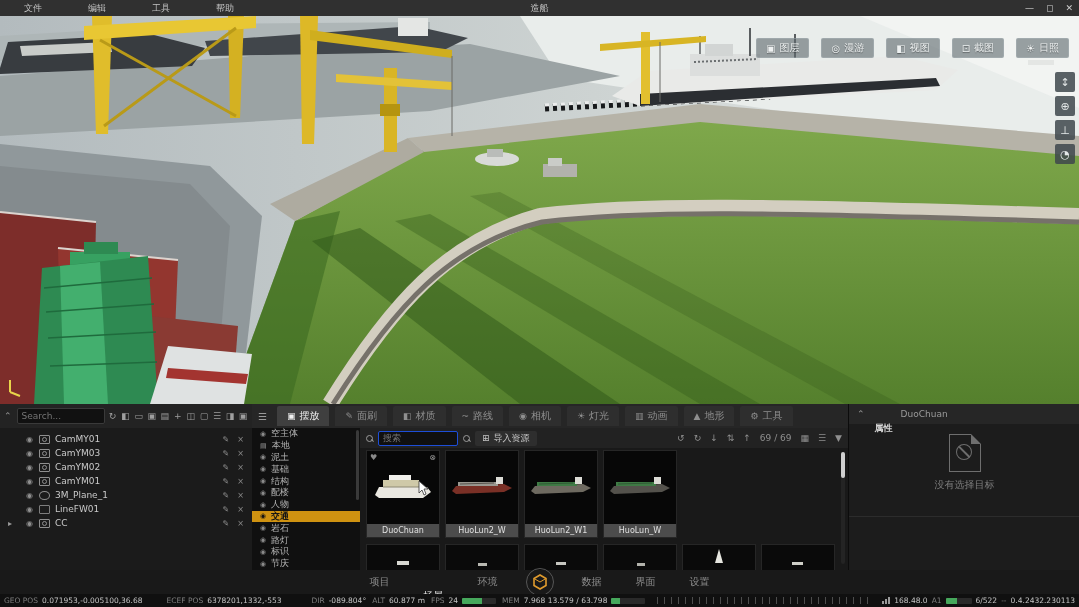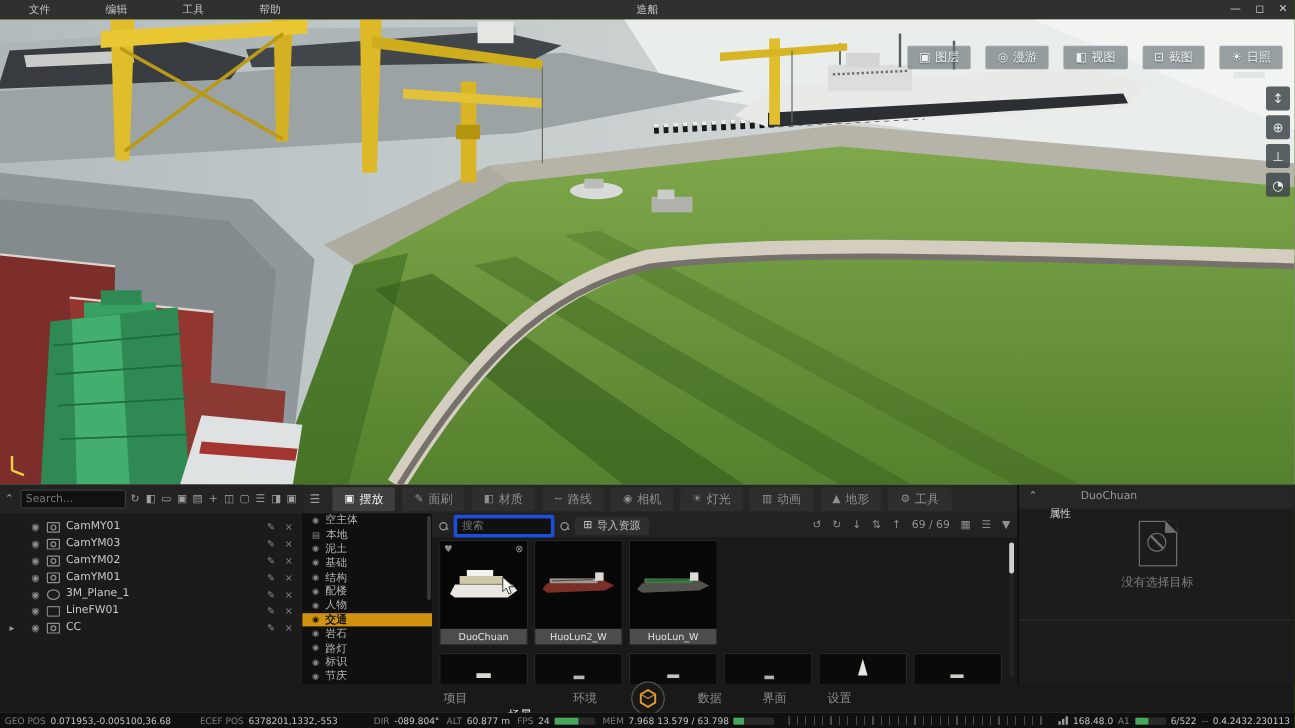--- a/index.html
+++ b/index.html
@@ -52,37 +52,37 @@
   .cat-row .c-ic{font-size:7px;color:#8a8a8a;}
   .cat-row.active{background:#cf9211;color:#151515;font-weight:bold;}
   .cat-row.active .c-ic{color:#151515;}
   .cat-scroll{position:absolute;right:1px;top:2px;width:3px;height:70px;background:#3a3a3a;border-radius:2px;}
   
   .asset-panel{position:absolute;left:360px;top:24px;width:488px;height:142px;background:#191919;}
   .asset-toolbar{height:20px;display:flex;align-items:center;gap:5px;padding:0 6px;background:#222;font-size:9px;color:#9a9a9a;}
   .mag{width:7px;height:7px;position:relative;display:inline-block;}
   .mag::before{content:"";position:absolute;left:0;top:0;width:5px;height:5px;border:1px solid #9a9a9a;border-radius:50%;}
   .mag::after{content:"";position:absolute;left:5px;top:5px;width:3px;height:1px;background:#9a9a9a;transform:rotate(45deg);}
-  .asset-search{background:#101010;border:3px solid #1d4ed8;border-radius:2px;color:#aaa;font-size:9px;width:70px;height:13px;padding:0 4px;outline:none;font-family:Liberation Serif, serif;}
+  .asset-search{background:#101010;border:1px solid #1d4ed8;border-radius:2px;color:#aaa;font-size:9px;width:70px;height:13px;padding:0 4px;outline:none;font-family:Liberation Serif, serif;}
   .import-btn{display:flex;align-items:center;gap:4px;color:#c5c5c5;background:#2e2e2e;border-radius:2px;height:15px;padding:0 7px;font-size:9px;}
   .at-right{margin-left:auto;display:flex;align-items:center;gap:9px;color:#8f8f8f;font-size:9px;}
   .asset-grid{position:absolute;left:6px;top:22px;display:flex;gap:5px;}
   .tile{width:72px;background:#0a0a0a;border:1px solid #262626;position:relative;}
   .tile .thumb{width:72px;height:73px;display:block;background:#070707;}
   .tile .t-label{height:13px;background:#4c4c4c;color:#e0e0e0;font-size:8px;display:flex;align-items:center;justify-content:center;overflow:hidden;white-space:nowrap;}
   .tile .fav{position:absolute;left:3px;top:2px;color:#8a8a8a;font-size:8px;}
   .tile .badge{position:absolute;right:3px;top:2px;color:#9a9a9a;font-size:8px;}
   .asset-grid2{position:absolute;left:6px;top:116px;display:flex;gap:5px;}
   .tile2{width:72px;height:26px;background:#0a0a0a;border:1px solid #262626;position:relative;overflow:hidden;}
   .asset-scroll{position:absolute;right:3px;top:24px;width:4px;height:112px;background:#242424;border-radius:2px;}
   .asset-scroll .thumb-bar{width:4px;height:26px;background:#cfcfcf;border-radius:2px;}
   
   .props-panel{position:absolute;left:848px;top:0;width:231px;height:166px;background:#1c1c1c;border-left:1px solid #0c0c0c;}
   .props-header{height:20px;display:flex;align-items:center;gap:8px;background:#262626;padding:0 8px;font-size:9px;}
-  .props-title{color:#d8d8d8;font-weight:normal;margin-top:28px;}
+  .props-title{color:#d8d8d8;font-weight:bold;margin-top:28px;}
   .props-target{color:#9a9a9a;}
   .props-empty{position:absolute;left:0;top:30px;width:231px;display:flex;flex-direction:column;align-items:center;gap:6px;color:#7e7e7e;font-size:10px;}
   .no-sel-icon{width:30px;height:36px;border:1px solid #6e6e6e;position:relative;background:#1c1c1c;}
   .no-sel-icon::before{content:"";position:absolute;right:-1px;top:-1px;border:5px solid #1c1c1c;border-left-color:#6e6e6e;border-bottom-color:#6e6e6e;}
   .no-sel-icon::after{content:"";position:absolute;left:6px;top:9px;width:14px;height:14px;border:1.5px solid #6e6e6e;border-radius:50%;transform:rotate(45deg);}
   .no-sel-slash{position:absolute;left:7.5px;top:15.5px;width:15px;height:1.5px;background:#6e6e6e;transform:rotate(45deg);}
   .props-divider{position:absolute;left:0;top:112px;width:231px;height:1px;background:#2c2c2c;}
   
   .bottom-nav{position:absolute;left:0;top:570px;width:1079px;height:24px;background:#191919;display:flex;align-items:center;justify-content:center;gap:34px;font-size:10px;color:#8c8c8c;z-index:5;text-align:right;}
   .nav-item.active{color:#ededed;margin-top:27px;}
@@ -484,20 +484,29 @@
         <div class="tile">
           <svg class="thumb" viewBox="0 0 72 73">
             <polygon points="6,40 10,35 58,33 66,37 58,41 10,43" fill="#7a3026"></polygon>
             <rect x="12" y="31" width="40" height="4" fill="#9a9890"></rect>
             <rect x="50" y="26" width="7" height="7" fill="#dcdcd6"></rect>
             <line x1="14" y1="33" x2="48" y2="32" stroke="#55524c"></line>
           </svg>
           <div class="t-label">HuoLun2_W</div>
         </div>
 
+        <div class="tile">
+          <svg class="thumb" viewBox="0 0 72 73">
+            <polygon points="6,40 10,35 58,33 66,37 58,41 10,43" fill="#6e6a60"></polygon>
+            <rect x="12" y="31" width="40" height="4" fill="#3f7a45"></rect>
+            <rect x="50" y="26" width="7" height="7" fill="#dcdcd6"></rect>
+            <line x1="14" y1="33" x2="48" y2="32" stroke="#2e5a33"></line>
+          </svg>
+          <div class="t-label">HuoLun2_W1</div>
+        </div>
 
 
         <div class="tile">
           <svg class="thumb" viewBox="0 0 72 73">
             <polygon points="6,40 10,35 58,33 66,37 58,41 10,43" fill="#54524c"></polygon>
             <rect x="12" y="31" width="40" height="4" fill="#3f7a45"></rect>
             <rect x="50" y="26" width="7" height="7" fill="#dcdcd6"></rect>
             <line x1="14" y1="33" x2="48" y2="32" stroke="#2e5a33"></line>
           </svg>
           <div class="t-label">HuoLun_W</div>

